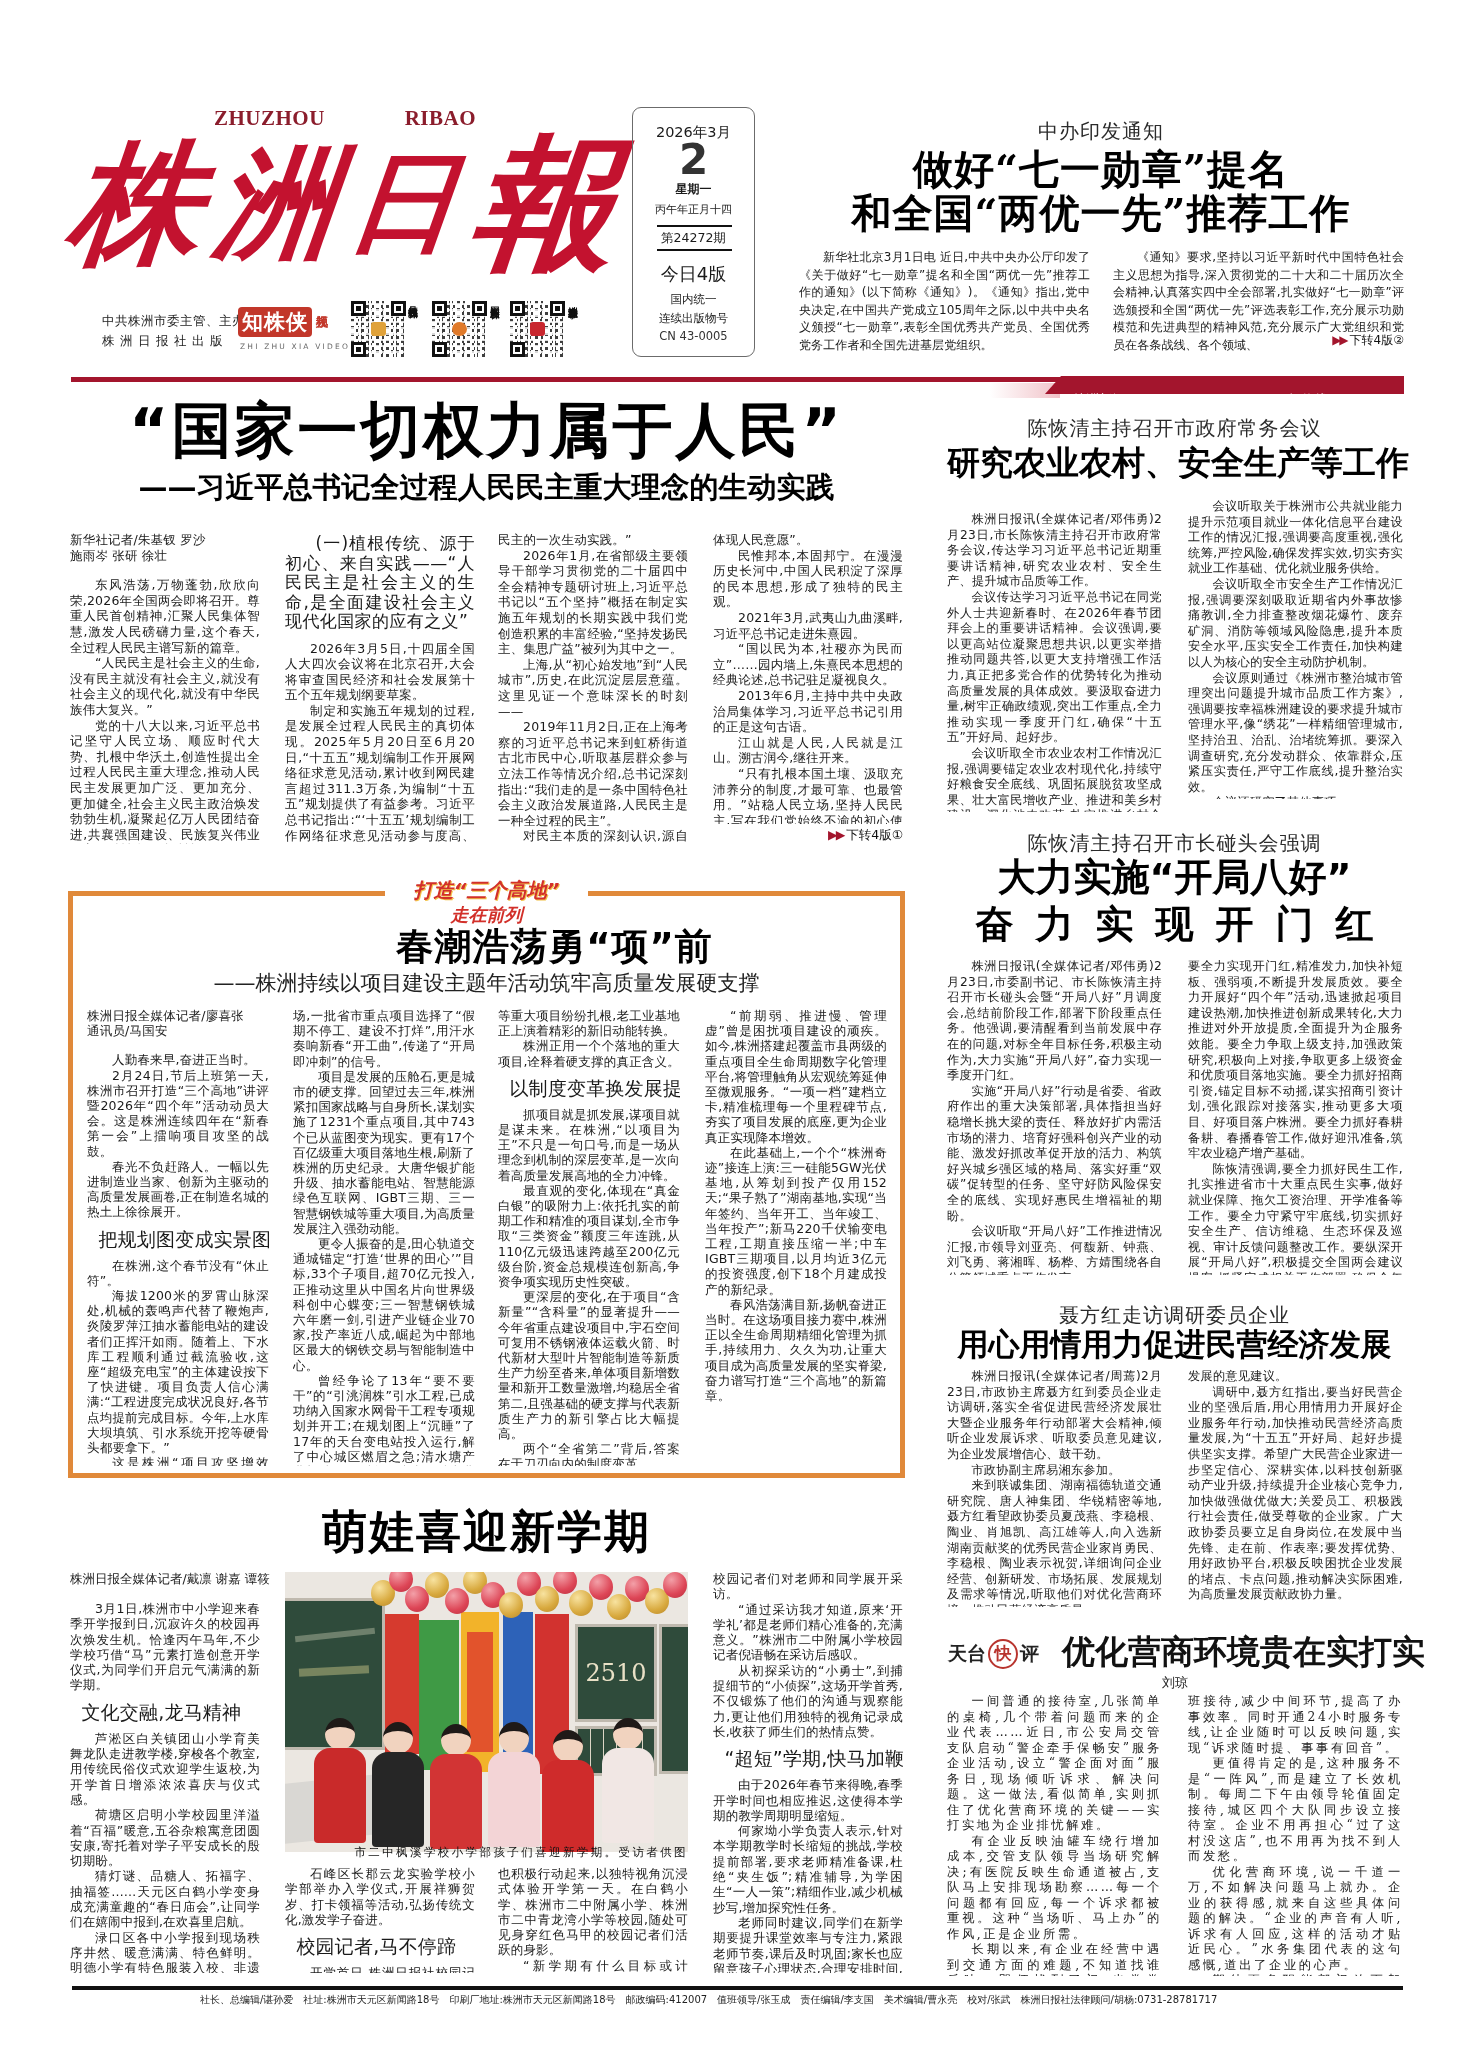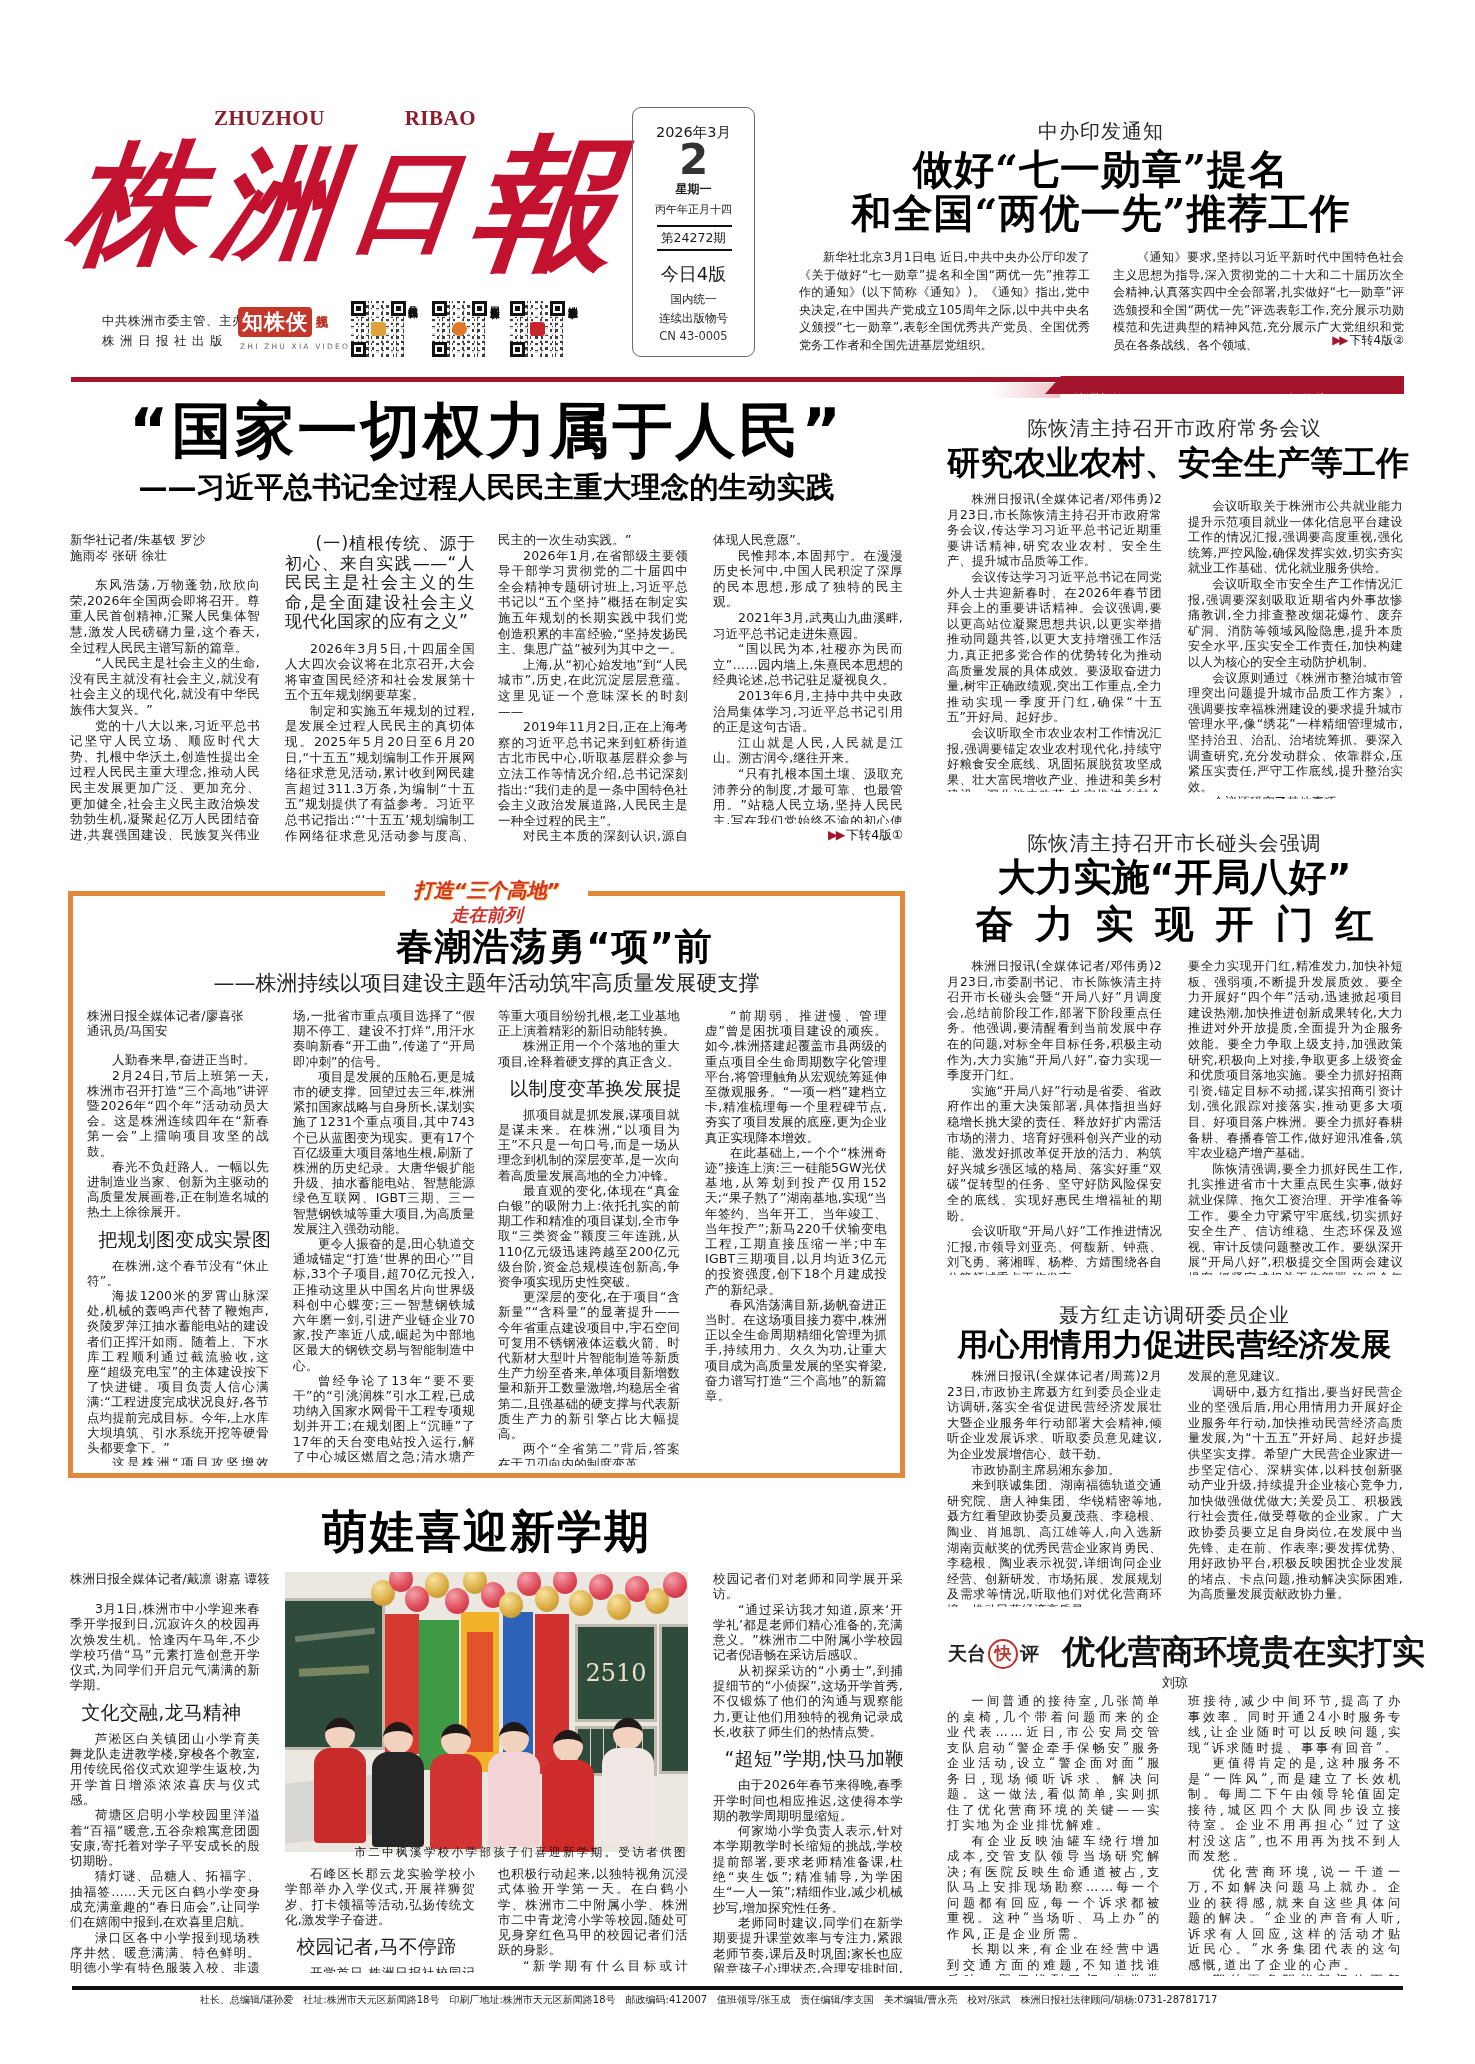--- a/index.html
+++ b/index.html
@@ -93,21 +93,21 @@
 #photo-caption{left:285px;top:1845px;width:403px;text-align:right;font-family:"DejaVu Serif",serif;font-size:11.5px;letter-spacing:2.4px;white-space:nowrap;overflow:hidden;color:#111}
 #s-col0{left:70px;top:1601px;width:190px;height:372px;line-height:15.3px}
 #s-col1{left:285px;top:1866px;width:190px;height:107px;line-height:15.3px}
 #s-col2{left:498px;top:1866px;width:190px;height:107px;line-height:15.3px}
 #s-col3{left:713px;top:1571px;width:190px;height:402px;line-height:15.3px}
 
 
 .r-col{width:215px;font-size:12.2px;letter-spacing:.25px}
 #g-kicker{left:947px;top:415px;width:455px}
 #g-hl{left:947px;top:441px;width:455px;text-align:center;font-size:33px;line-height:44px;font-weight:900;color:#000;white-space:nowrap}
-#g-col0{left:947px;top:492px;height:300px}
+#g-col0{left:947px;top:512px;height:300px}
 #g-col1{left:1188px;top:499px;height:300px}
 
 #m-kicker{left:947px;top:830px;width:455px}
 #m-hl1{left:947px;top:855px;width:455px;text-align:center;font-size:38px;line-height:44px;font-weight:900;color:#000;white-space:nowrap}
 #m-hl2{left:947px;top:902px;width:455px;text-align:center;font-size:38px;line-height:44px;font-weight:900;color:#000;white-space:nowrap;letter-spacing:22px;padding-left:22px}
 #m-col0{left:947px;top:959px;height:316px}
 #m-col1{left:1188px;top:959px;height:316px}
 
 #c-kicker{left:947px;top:1302px;width:455px}
 #c-hl{left:947px;top:1325px;width:455px;text-align:center;font-size:31px;line-height:38px;font-weight:900;color:#000;white-space:nowrap}

